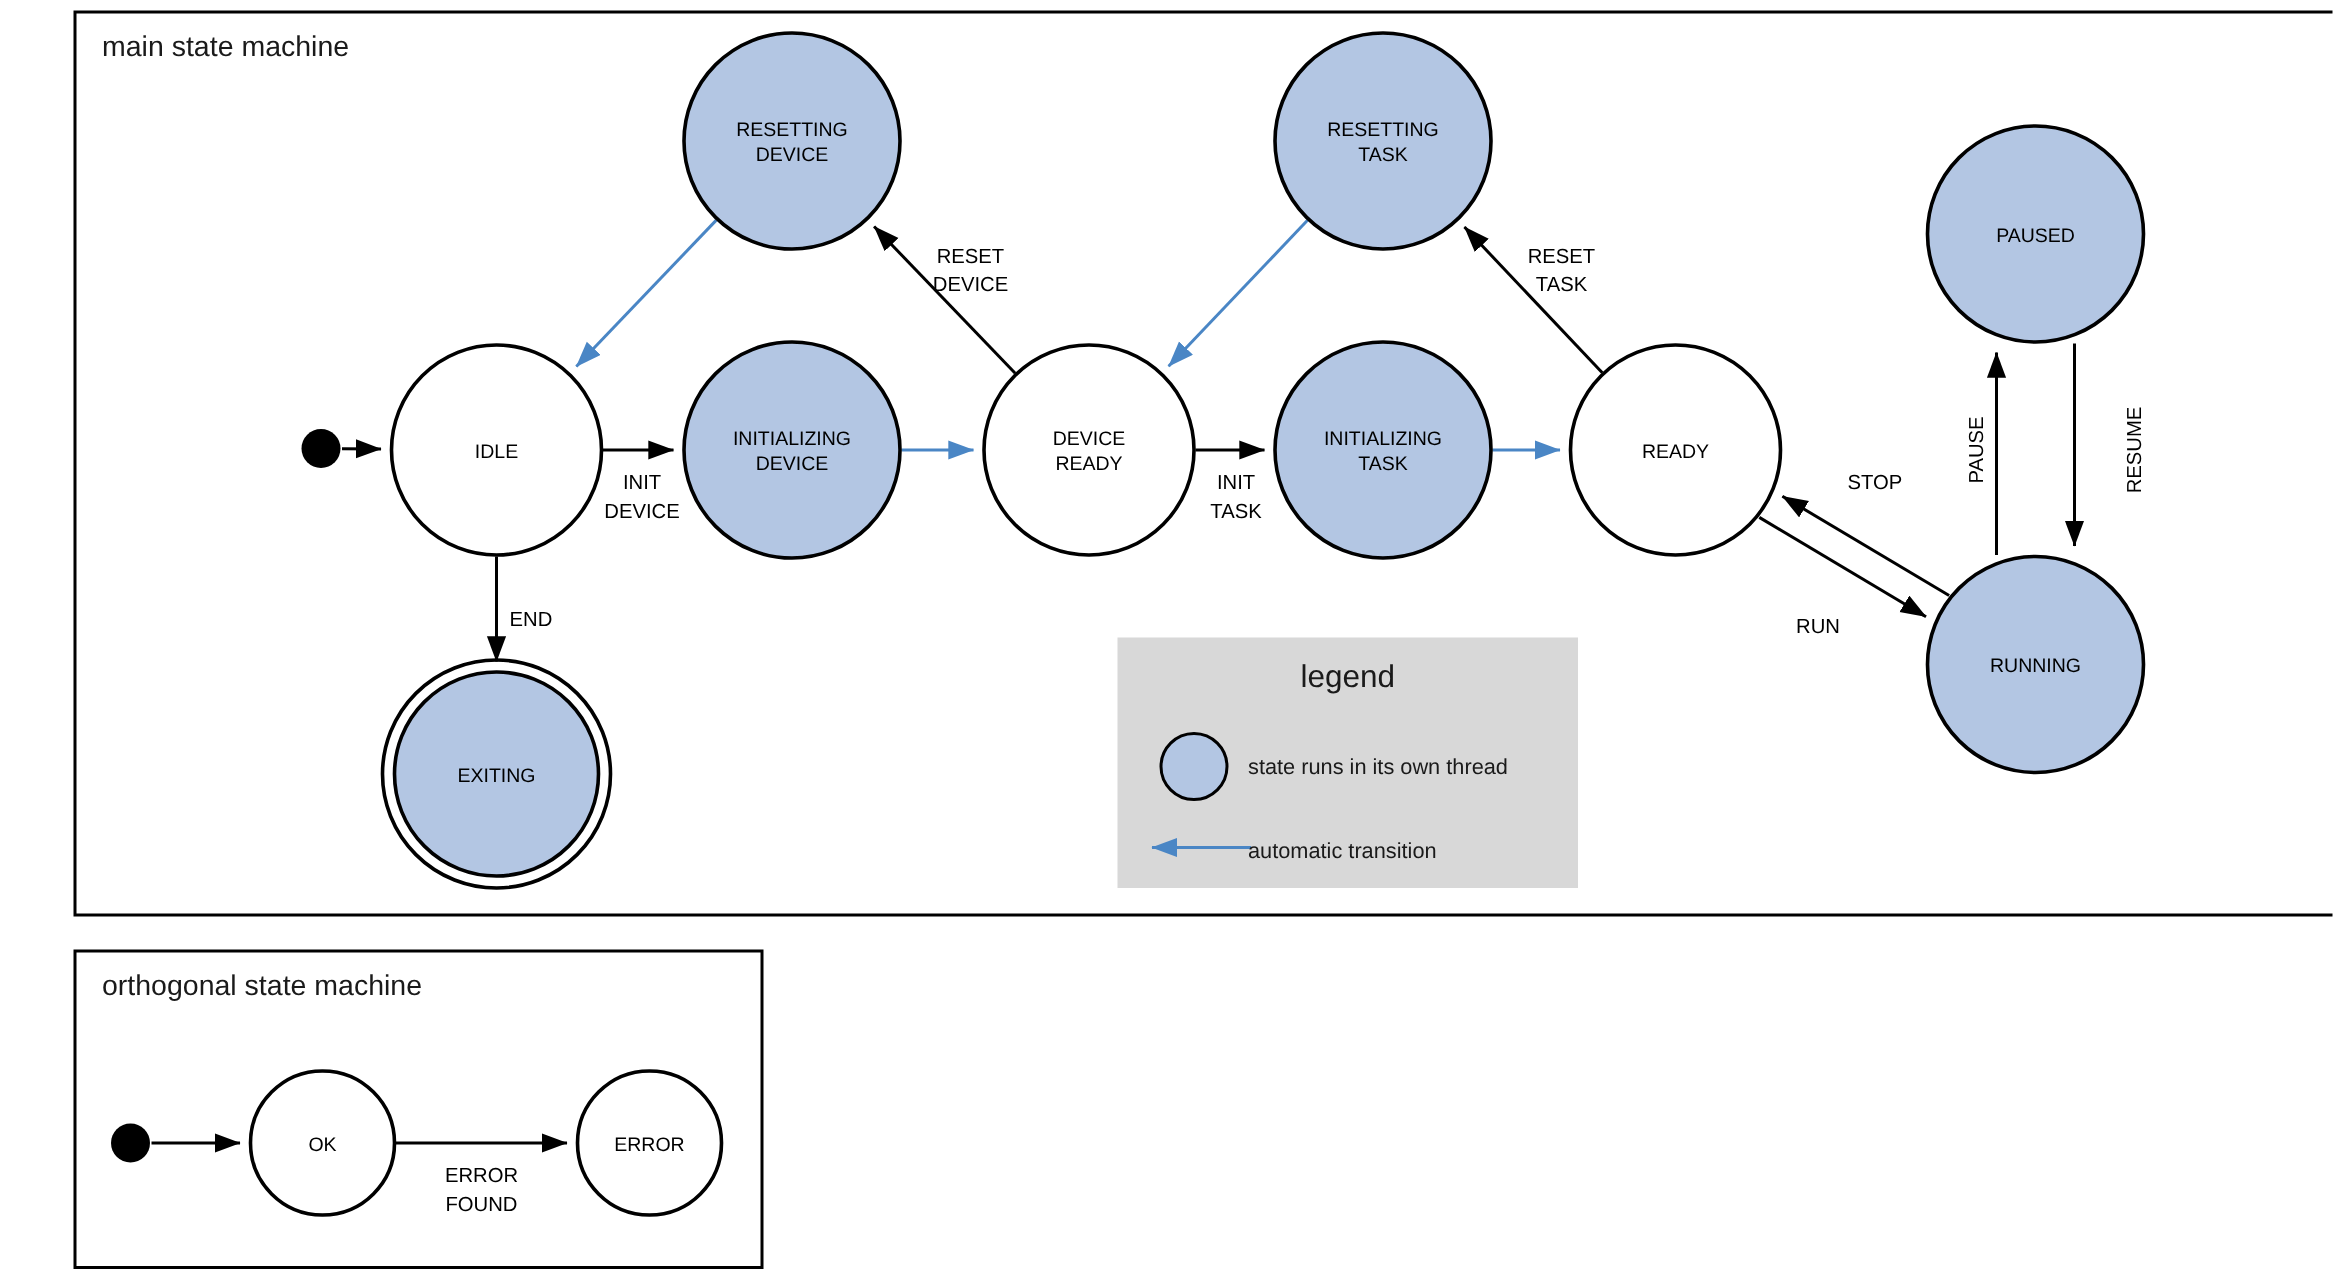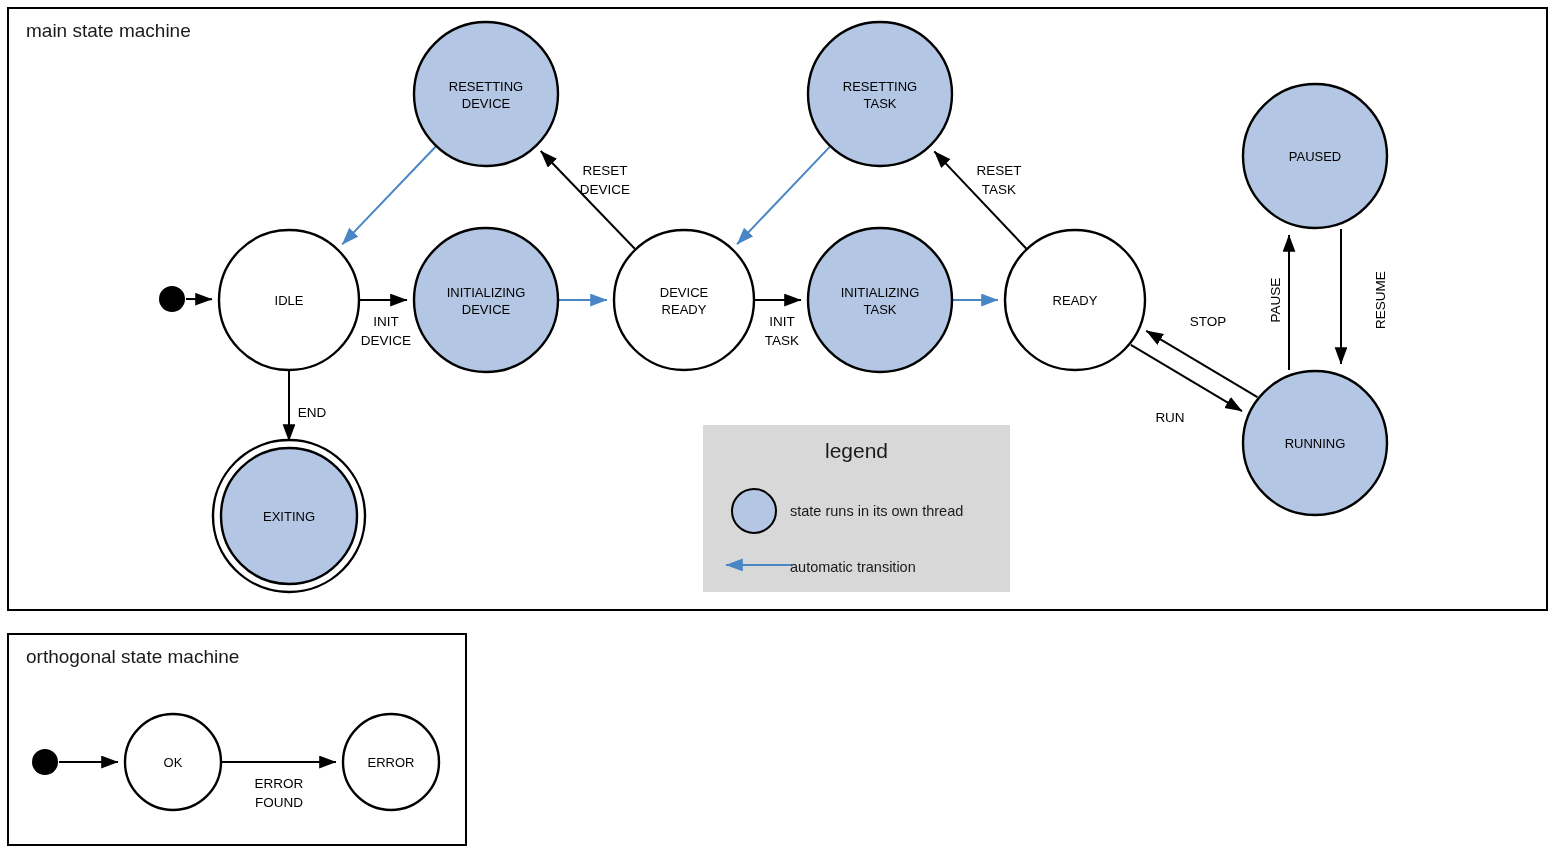--- a/index.html
+++ b/index.html
@@ -11,20 +11,21 @@
   body {
     width: 1555px;
     height: 852px;
     font-family: "Liberation Sans", sans-serif;
     overflow: hidden;
   }
   #diagram-root {
     position: relative;
     width: 1468px;
     height: 852px;
+    padding-left: 42px;
   }
   svg.diagram {
     display: block;
     width: 1555px;
     height: 852px;
   }
   .frame-rect {
     fill: #ffffff;
     stroke: #000000;
     stroke-width: 2;

